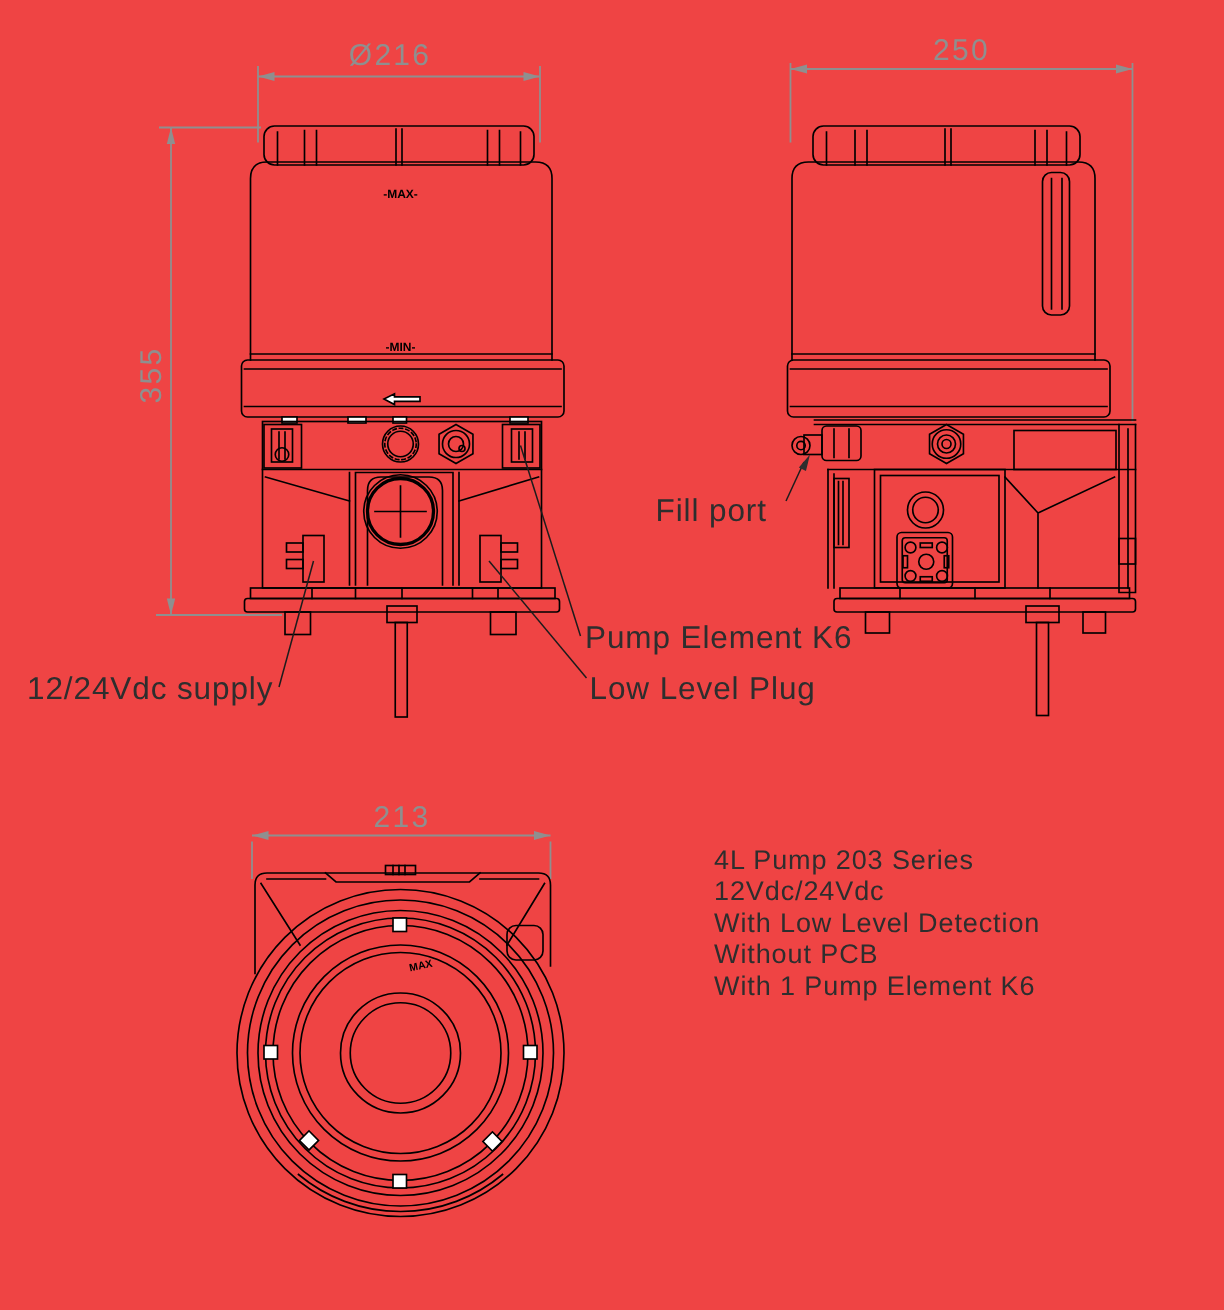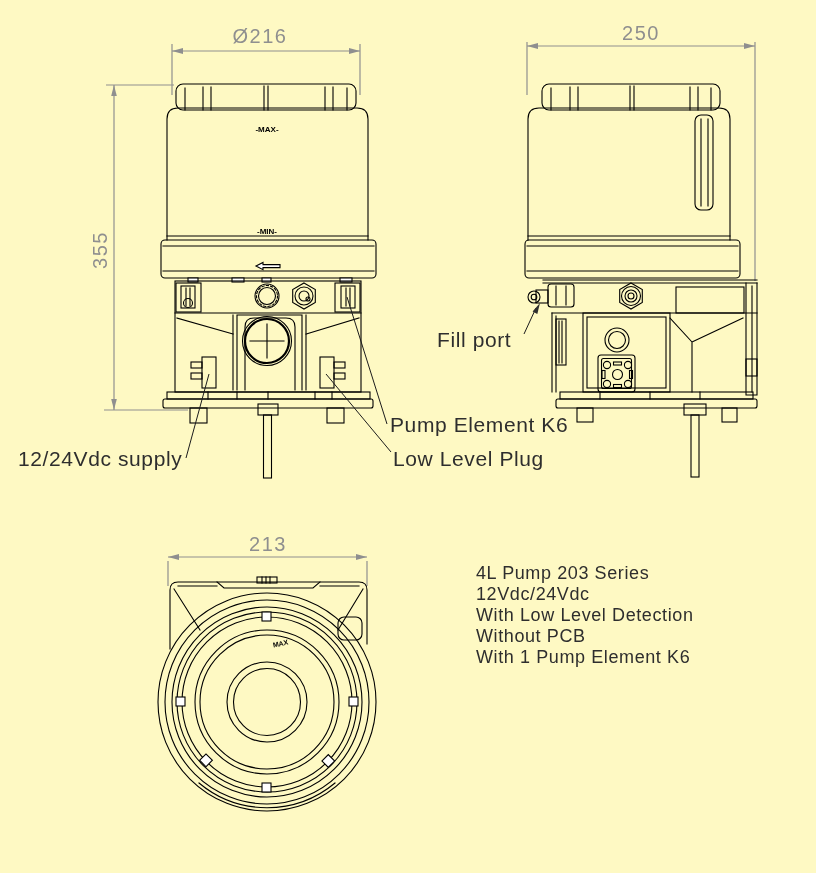--- a/index.html
+++ b/index.html
@@ -1,16 +1,16 @@
 <!DOCTYPE html>
 <html><head>
 <meta charset="utf-8">
 <style>
   html,body{margin:0;padding:0;background:#ffffff;}
-  .canvas{position:relative;width:816px;height:873px;background:#fef9c3;overflow:hidden;
+  .canvas{position:relative;width:816px;height:873px;background:#ef4444;overflow:hidden;
           font-family:"Liberation Sans", sans-serif;}
   svg{display:block;}
   .k  {stroke:#000000;fill:none;stroke-width:1.1;stroke-linecap:square;}
   .k2 {stroke:#000000;fill:none;stroke-width:2.2;}
   .kf {stroke:#000000;fill:#ffffff;stroke-width:1.1;}
   .thin{stroke:#1c1c1c;fill:none;stroke-width:1;}
   .d  {stroke:#8f8f8f;fill:none;stroke-width:1.2;}
   .da {fill:#8f8f8f;stroke:none;}
   .dimtxt{fill:#8f8f8f;font-size:20px;letter-spacing:1.5px;}
   .lbl {fill:#2e2e2e;font-size:21px;letter-spacing:0.6px;}

